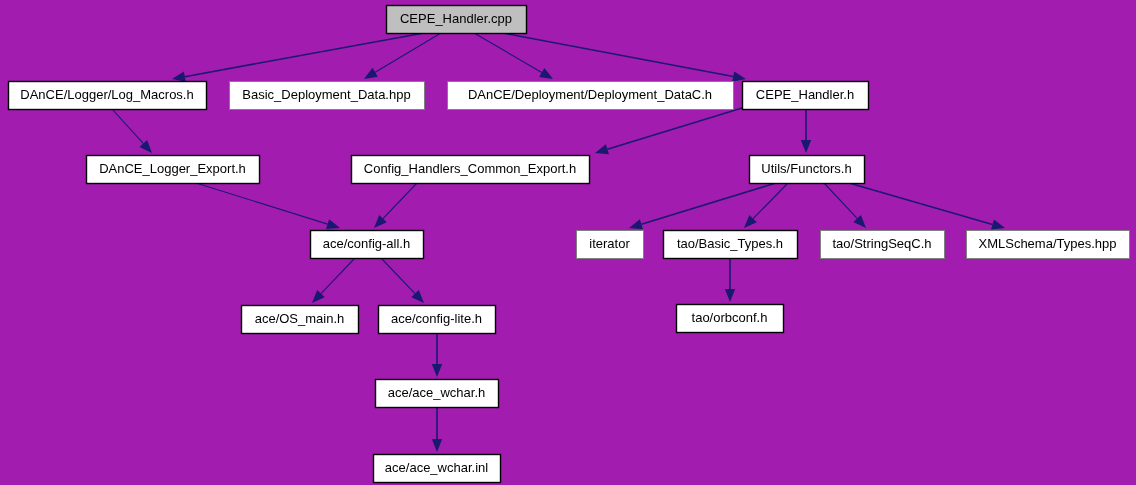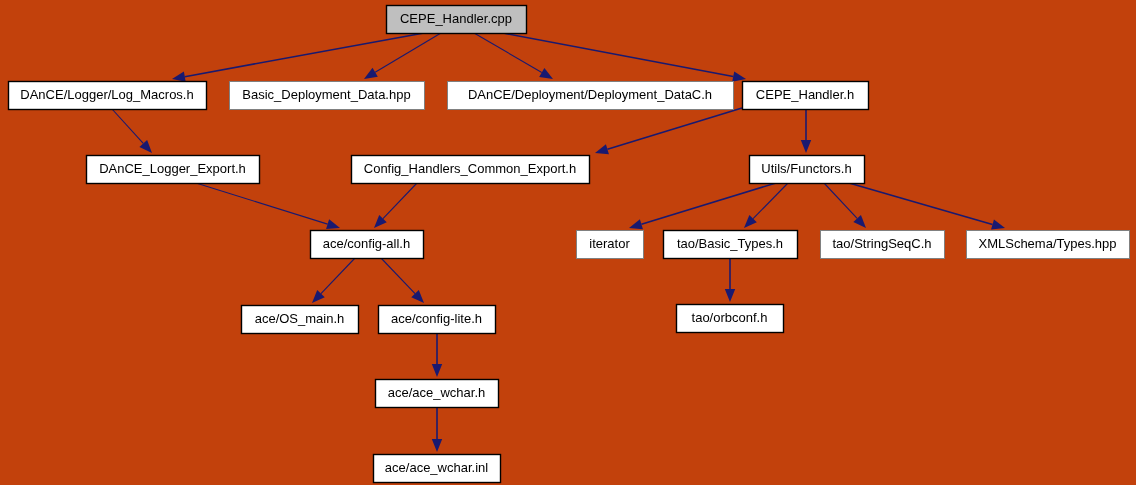--- a/index.html
+++ b/index.html
@@ -4,21 +4,21 @@
 <style>
   html, body {
     margin: 0;
     padding: 0;
     background: #ffffff;
   }
   #graph-root {
     position: relative;
     width: 1136px;
     height: 485px;
-    background: #c2410c;
+    background: #a21caf;
     font-family: "Liberation Sans", sans-serif;
     overflow: hidden;
   }
   #graph-svg {
     position: absolute;
     left: 0;
     top: 0;
     width: 1136px;
     height: 485px;
     display: block;

